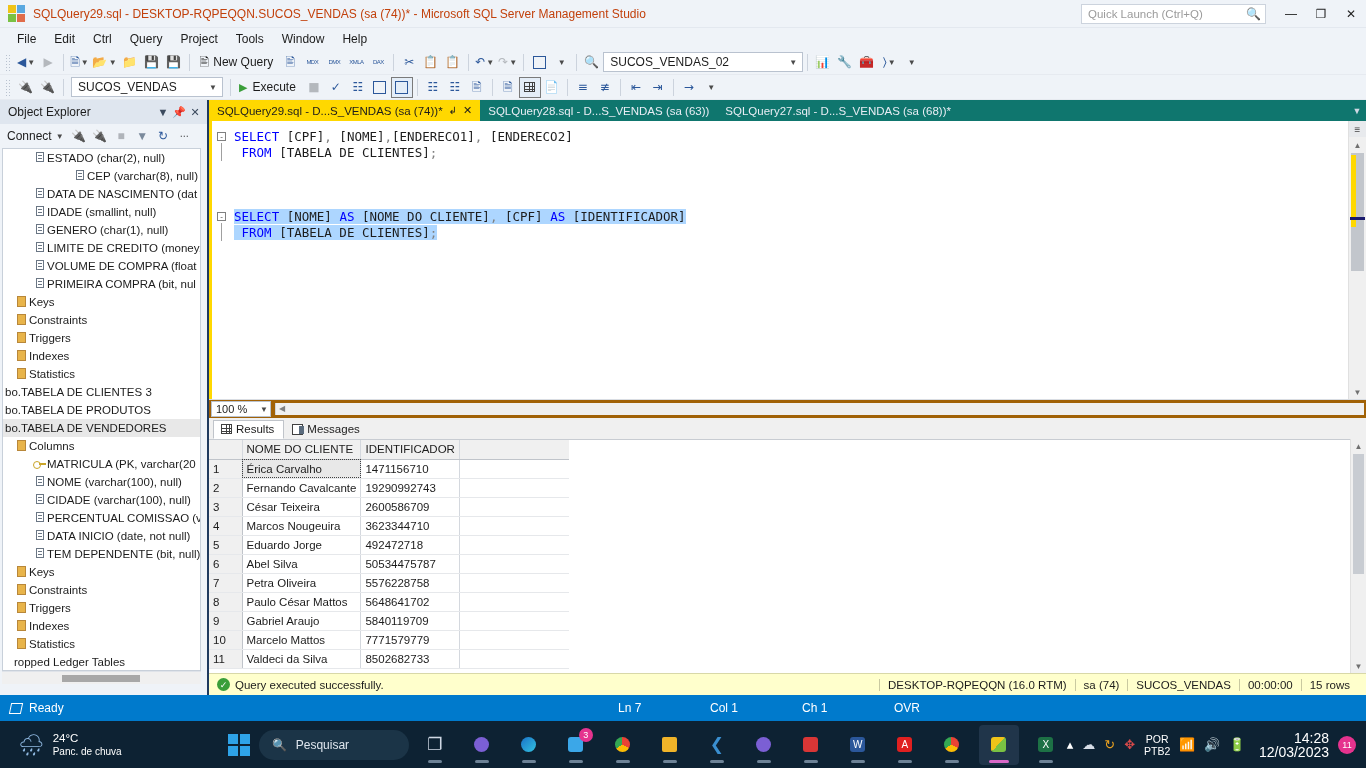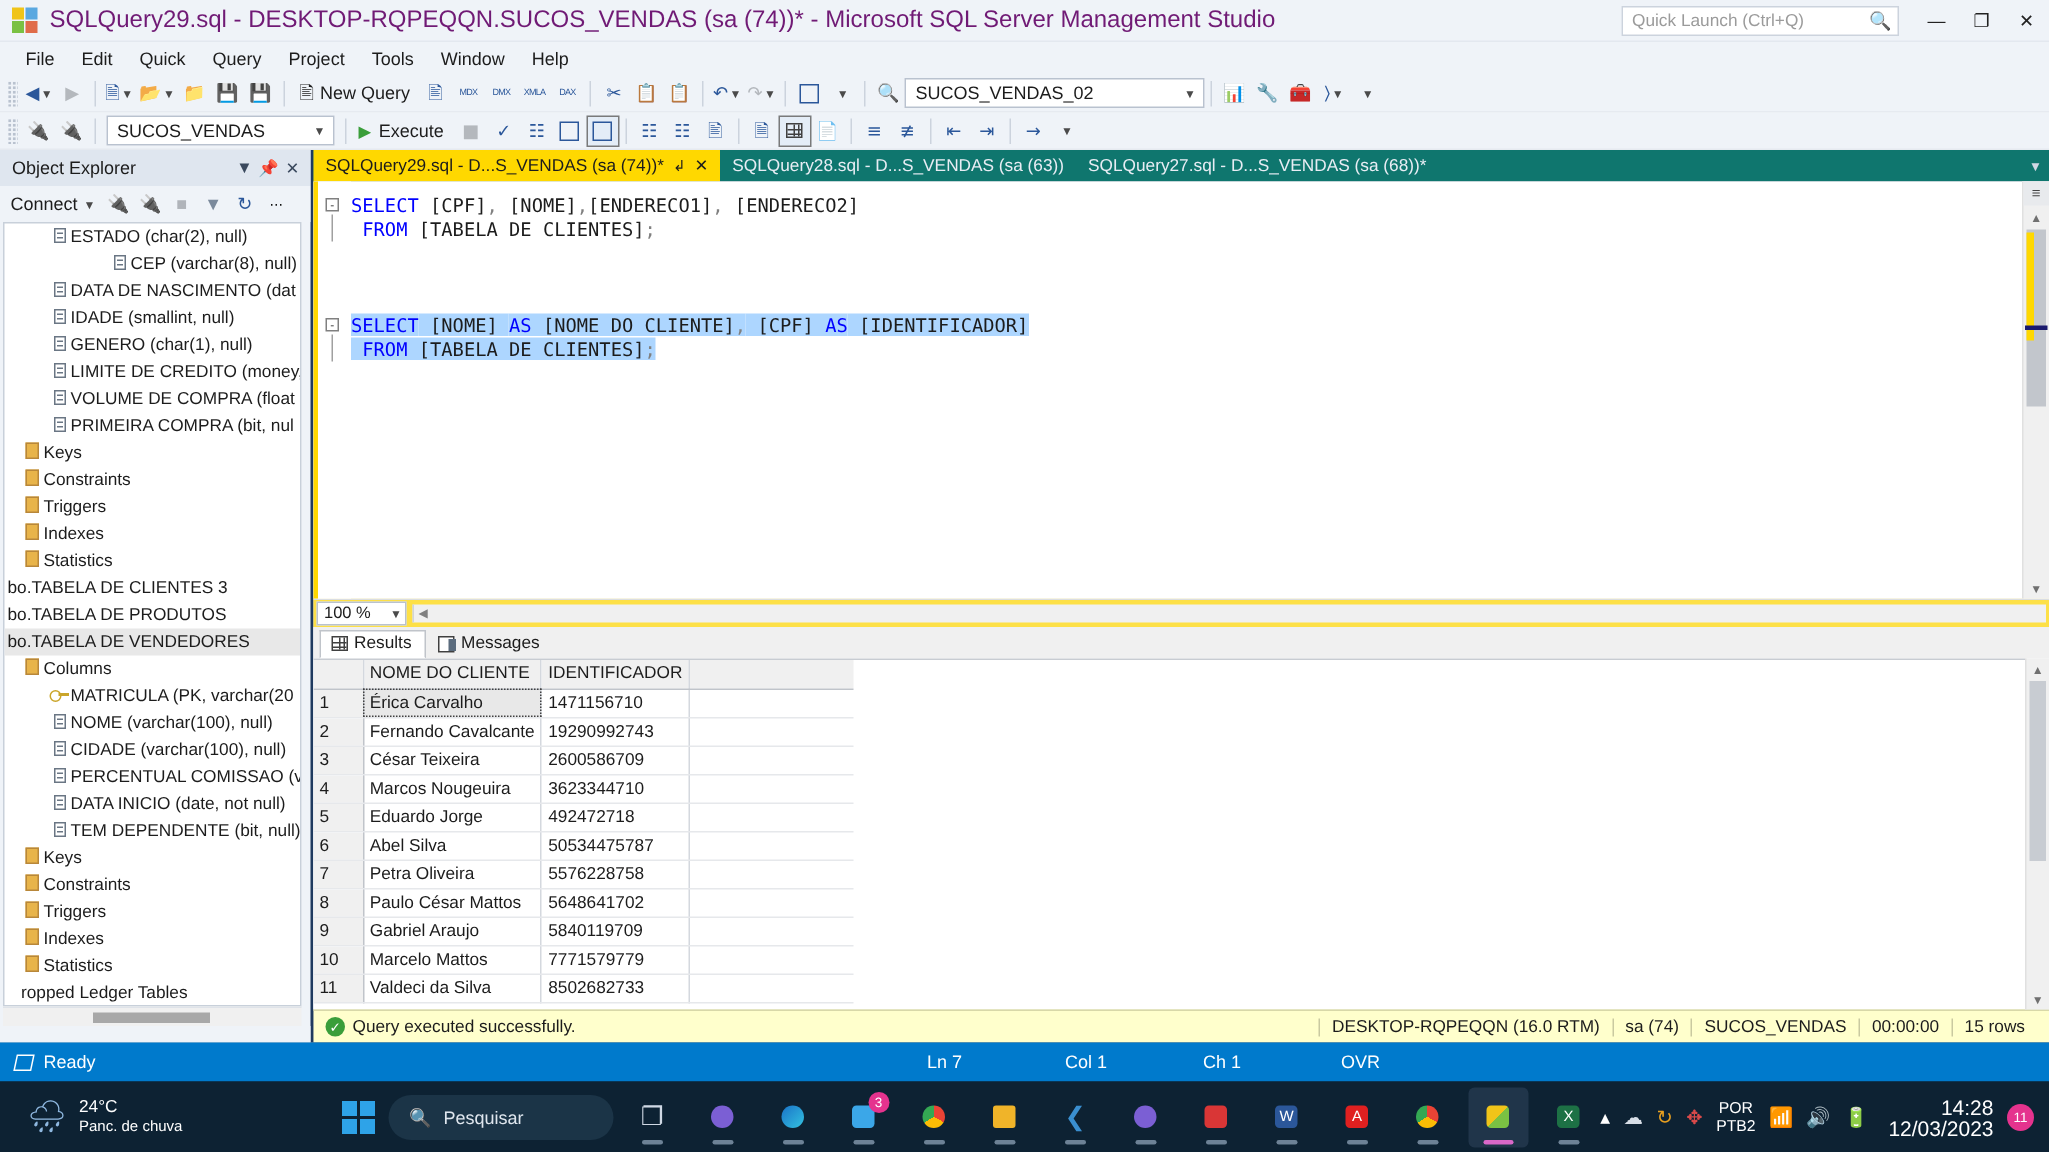--- a/index.html
+++ b/index.html
@@ -26,21 +26,21 @@
   }
   .ssms-logo {
     width: 18px; height: 18px; margin: 0 7px 0 8px;
     position: relative; flex: 0 0 18px;
   }
   .ssms-logo i { position: absolute; display: block; }
   .ssms-logo .a { left:0; top:0; width:8px; height:8px; background:#f0c419; }
   .ssms-logo .b { left:9px; top:0; width:8px; height:8px; background:#5aa8e0; }
   .ssms-logo .c { left:0; top:9px; width:8px; height:8px; background:#7ac143; }
   .ssms-logo .d { left:9px; top:9px; width:8px; height:8px; background:#e06c4a; }
-  .title-text { font-size: 16px; color: #701a75; white-space: nowrap; }
+  .title-text { font-size: 12px; color: #c2410c; white-space: nowrap; }
   .title-spacer { flex: 1; }
   .quicklaunch {
     width: 185px; height: 20px; background: #fff;
     border: 1px solid #ccd3dd; margin-right: 10px;
     display: flex; align-items: center; padding: 0 4px 0 6px;
     font-size: 11.5px; color: #9b9b9b;
   }
   .quicklaunch .ql-text { flex: 1; white-space: nowrap; overflow: hidden; }
   .ql-search { color: #5a5a5a; font-size: 12px; }
   .wbtn {
@@ -195,21 +195,21 @@
   .ed-vscroll .sp-top { position:absolute; top:0; left:0; right:0; height:16px;
     background:#e8eaed; display:flex; align-items:center; justify-content:center; font-size:10px; color:#444;}
   .ed-vscroll .ar { position: absolute; left: 0; right: 0; height: 14px;
     display: flex; align-items: center; justify-content: center; font-size: 8px; color: #707070; }
   .ed-vscroll .up { top: 17px; } .ed-vscroll .dn { bottom: 0; }
   .ed-vscroll .thumb { position: absolute; left: 2px; right: 2px; top: 32px; height: 118px; background: #c2c6cc; }
   .ed-vscroll .ymark { position: absolute; left: 2px; width: 5px; top: 34px; height: 72px; background: #ffd800; }
   .ed-vscroll .bmark { position: absolute; left: 1px; right: 1px; top: 96px; height: 3px; background: #1a1a6e; }
 
   .zoomrow {
-    height: 19px; background: #fde047; display: flex; align-items: center;
+    height: 19px; background: #a16207; display: flex; align-items: center;
     flex: 0 0 19px; border-top: 1px solid #d9dde3; padding-left: 2px;
   }
   .zoombox {
     width: 60px; height: 16px; background: #fff; border: 1px solid #b9c2cf;
     display: flex; align-items: center; padding: 0 2px 0 4px; font-size: 11px; color: #1c1c1c;
   }
   .zoombox .zv { flex: 1; }
   .zoombox .zd { font-size: 8px; color: #4a4a4a; }
   .zoomrow .zbar { flex: 1; height: 12px; margin: 0 2px 0 4px; background: #f0f0f0;
     border-left: 1px solid #d0d4da; position: relative; }
@@ -333,21 +333,21 @@
       <span class="ql-search">🔍</span>
     </div>
     <div class="wbtn">—</div>
     <div class="wbtn">❐</div>
     <div class="wbtn close">✕</div>
   </div>
 
   <div class="menubar">
     <div class="mi">File</div>
     <div class="mi">Edit</div>
-    <div class="mi">Quick</div>
+    <div class="mi">Ctrl</div>
     <div class="mi">Query</div>
     <div class="mi">Project</div>
     <div class="mi">Tools</div>
     <div class="mi">Window</div>
     <div class="mi">Help</div>
   </div>
 
   <div class="toolbar">
     <div class="grip"></div>
     <div class="tbtn">

